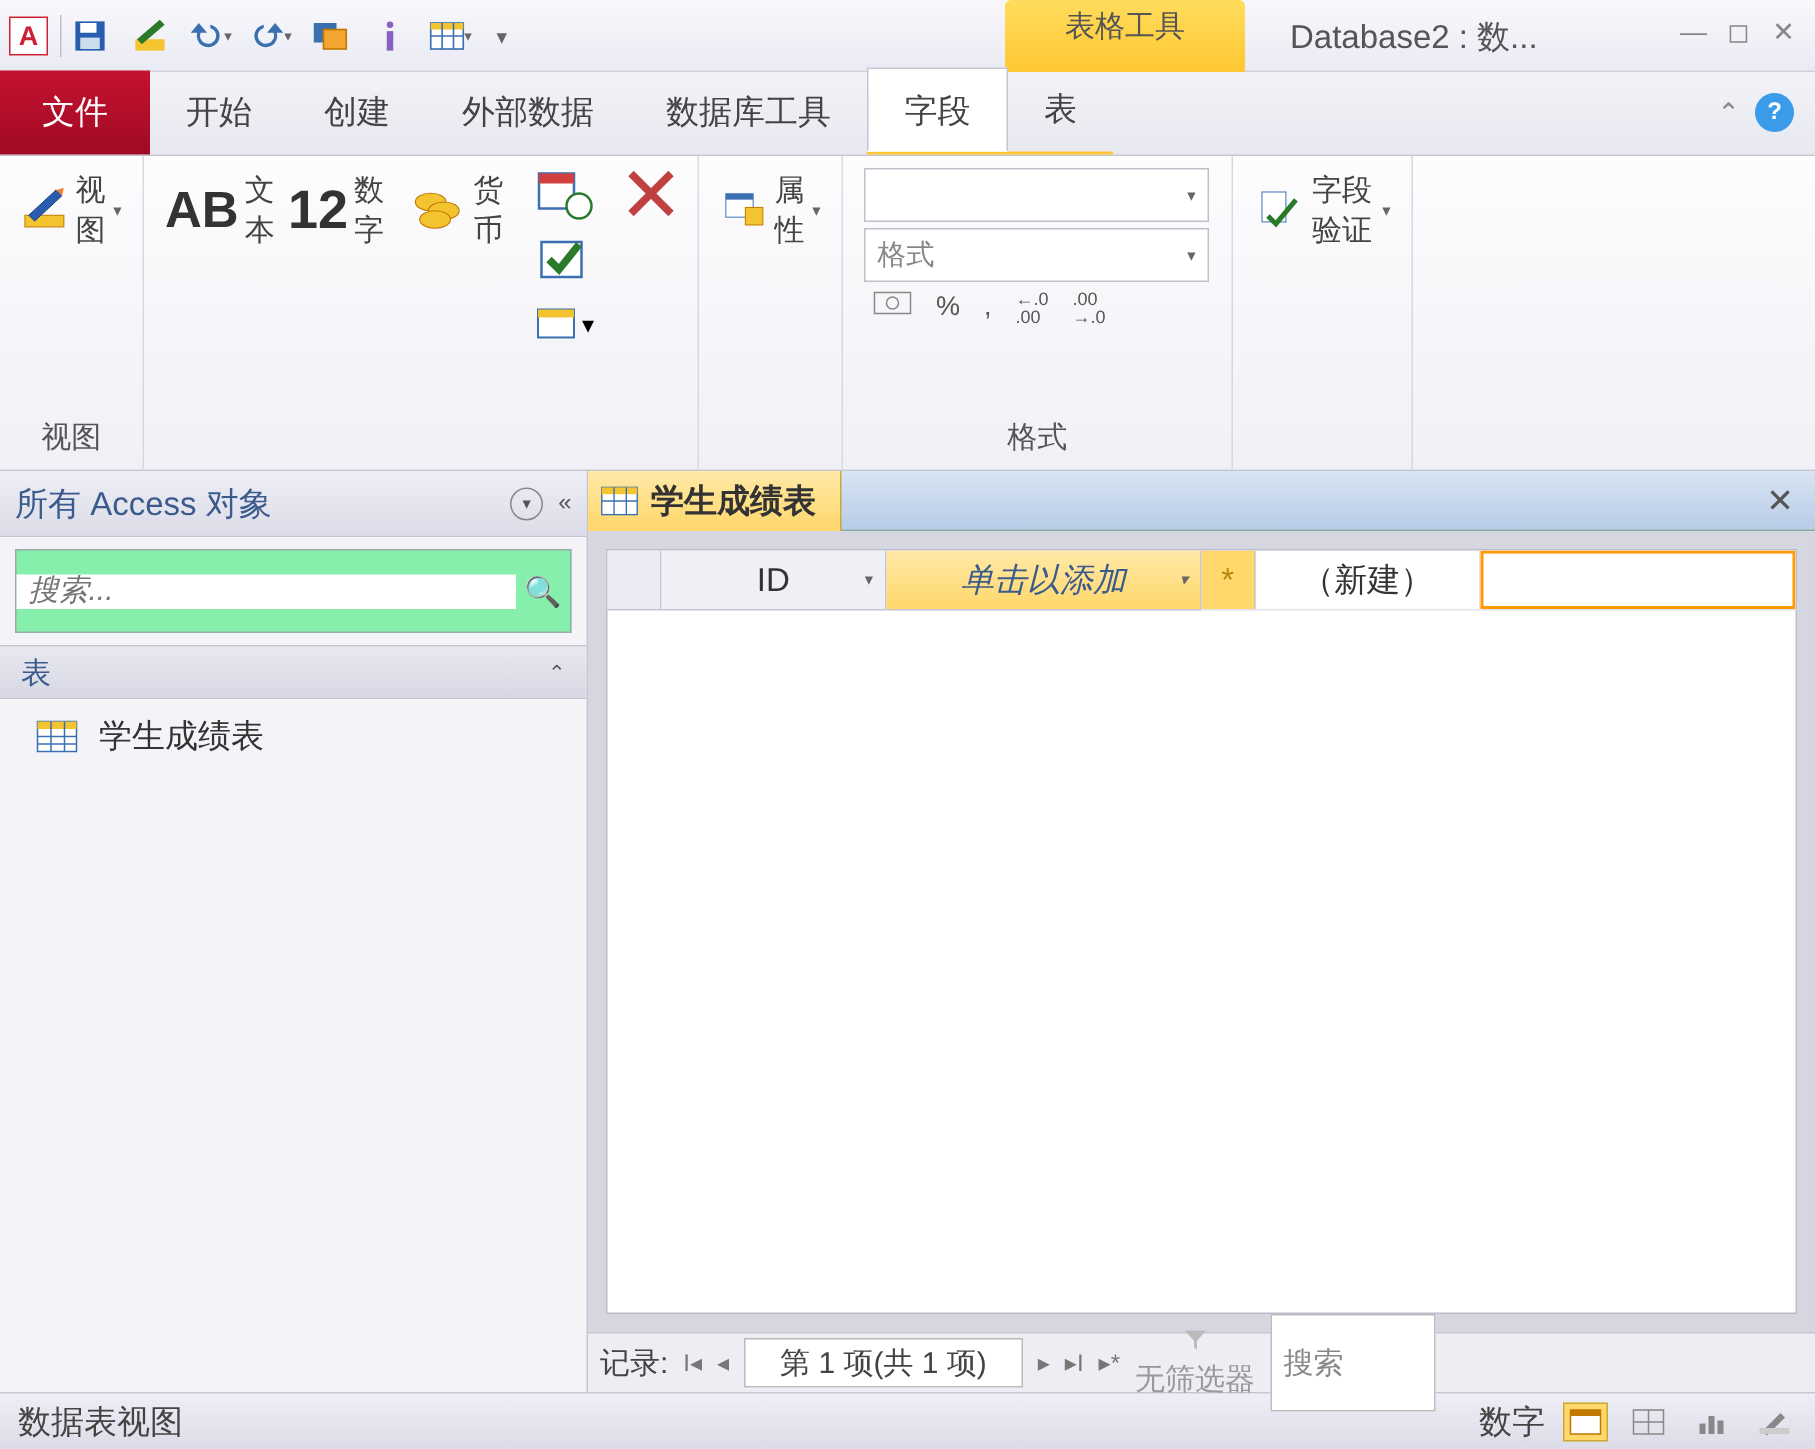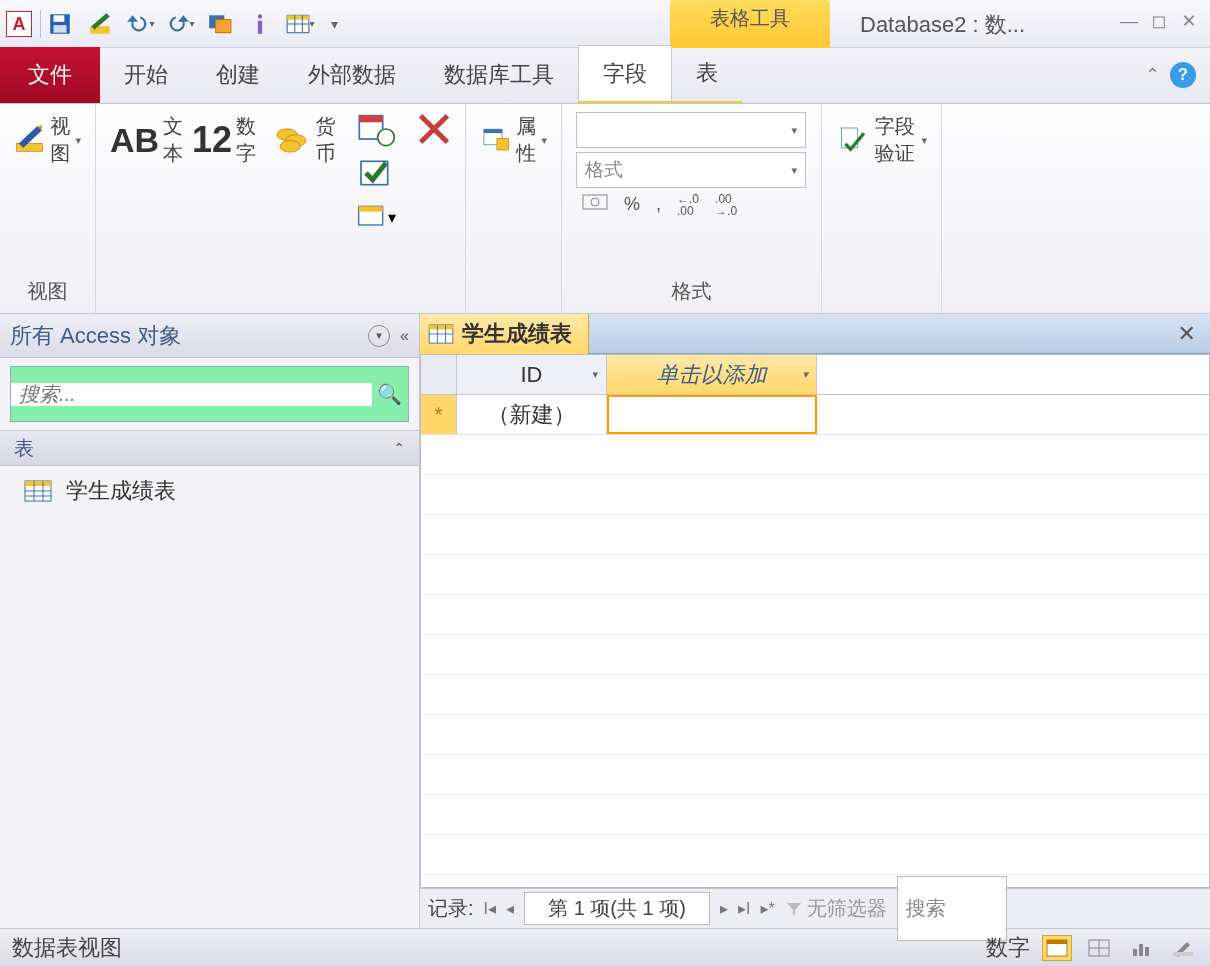--- a/index.html
+++ b/index.html
@@ -57,39 +57,39 @@
 .nav-group { height: 36px; background: linear-gradient(#e8e8f2,#d8d8e4); border-top: 1px solid #c5c5d0; border-bottom: 1px solid #c5c5d0; display: flex; align-items: center; padding: 0 14px; font-size: 20px; color: #3b5b8c; }
 .nav-group .chev { margin-left: auto; font-size: 14px; color: #555; }
 .nav-item { display: flex; align-items: center; gap: 14px; padding: 10px 24px; font-size: 22px; color: #333; }
 .table-icon { width: 28px; height: 22px; }
 
 
 .doc { flex: 1; background: #d6d6e0; display: flex; flex-direction: column; }
 .tab-hdr { height: 40px; background: linear-gradient(#d8e4f4,#b8cce6); border-bottom: 1px solid #8aa; display: flex; align-items: center; position: relative; }
 .doc-tab { display: flex; align-items: center; gap: 8px; height: 40px; padding: 0 16px 0 8px; background: linear-gradient(#ffe9a8,#ffd76a); border-right: 1px solid #c9a93a; font-size: 22px; font-weight: bold; color: #333; }
 .tab-close { position: absolute; right: 14px; font-size: 22px; color: #555; }
-.grid-wrap { flex: 1; background: #fff; margin: 0; border: 1px solid #bcbccc; display: flex; flex-direction: column; overflow: hidden; }
+.grid-wrap { flex: 1; background: #fff; margin: 12px; border: 1px solid #bcbccc; display: flex; flex-direction: row; overflow: hidden; }
 .col-hdrs { display: flex; height: 40px; border-bottom: 1px solid #c5c5d0; }
 .rowhdr-col { width: 36px; background: #eaeaf2; border-right: 1px solid #c5c5d0; }
 .colhdr { border-right: 1px solid #c5c5d0; background: #eef0f6; display: flex; align-items: center; justify-content: center; font-size: 22px; color: #333; position: relative; }
 .colhdr.id { width: 150px; }
 .colhdr.add { width: 210px; background: linear-gradient(#ffe9a8,#ffd76a); font-style: italic; color: #3b5b8c; }
 .colhdr .dd { position: absolute; right: 8px; font-size: 11px; color: #666; }
 .data-row { display: flex; height: 40px; border-bottom: 1px solid #e2e2ea; }
 .data-row .rh { width: 36px; background: #ffd76a; border-right: 1px solid #c5c5d0; text-align: center; line-height: 40px; font-size: 22px; color: #b8860b; }
 .data-row .cell { border-right: 1px solid #e2e2ea; line-height: 40px; font-size: 22px; text-align: center; }
 .data-row .cell.id { width: 150px; color: #333; }
 .data-row .cell.add { width: 210px; border: 2px solid #ff9a00; background: #fff; }
 .empty-rows { flex: 1; background: repeating-linear-gradient(to bottom, #fff 0, #fff 39px, #ececf2 39px, #ececf2 40px); }
 
 
 .recnav { height: 40px; background: #eceef4; border-top: 1px solid #c5c5d0; display: flex; align-items: center; gap: 10px; padding: 0 8px; font-size: 20px; color: #444; }
 .recnav .btn { color: #777; font-size: 16px; }
 .recnav .rec-box { border: 1px solid #bbb; background: #fff; padding: 2px 23px; font-size: 20px; }
-.recnav .filter { color: #999; display: flex; align-items: center; gap: 4px; }
+.recnav .filter { color: #999; display: flex; align-items: center; gap: 4px; flex-direction: column; }
 .recnav .sbox { border: 1px solid #bbb; background: #fff; padding: 18px 8px; width: 110px; font-size: 20px; color: #888; }
 
 
 .status { height: 38px; background: linear-gradient(#eeeef6,#dcdce8); border-top: 1px solid #c5c5d0; display: flex; align-items: center; padding: 15px 12px; font-size: 22px; color: #444; }
 .status .right { margin-left: auto; display: flex; align-items: center; gap: 12px; }
 .view-btn { width: 30px; height: 26px; display: flex; align-items: center; justify-content: center; }
 .view-btn.active { background: #ffd76a; border: 1px solid #c9a93a; }
 </style>
 </head>
 <body>

